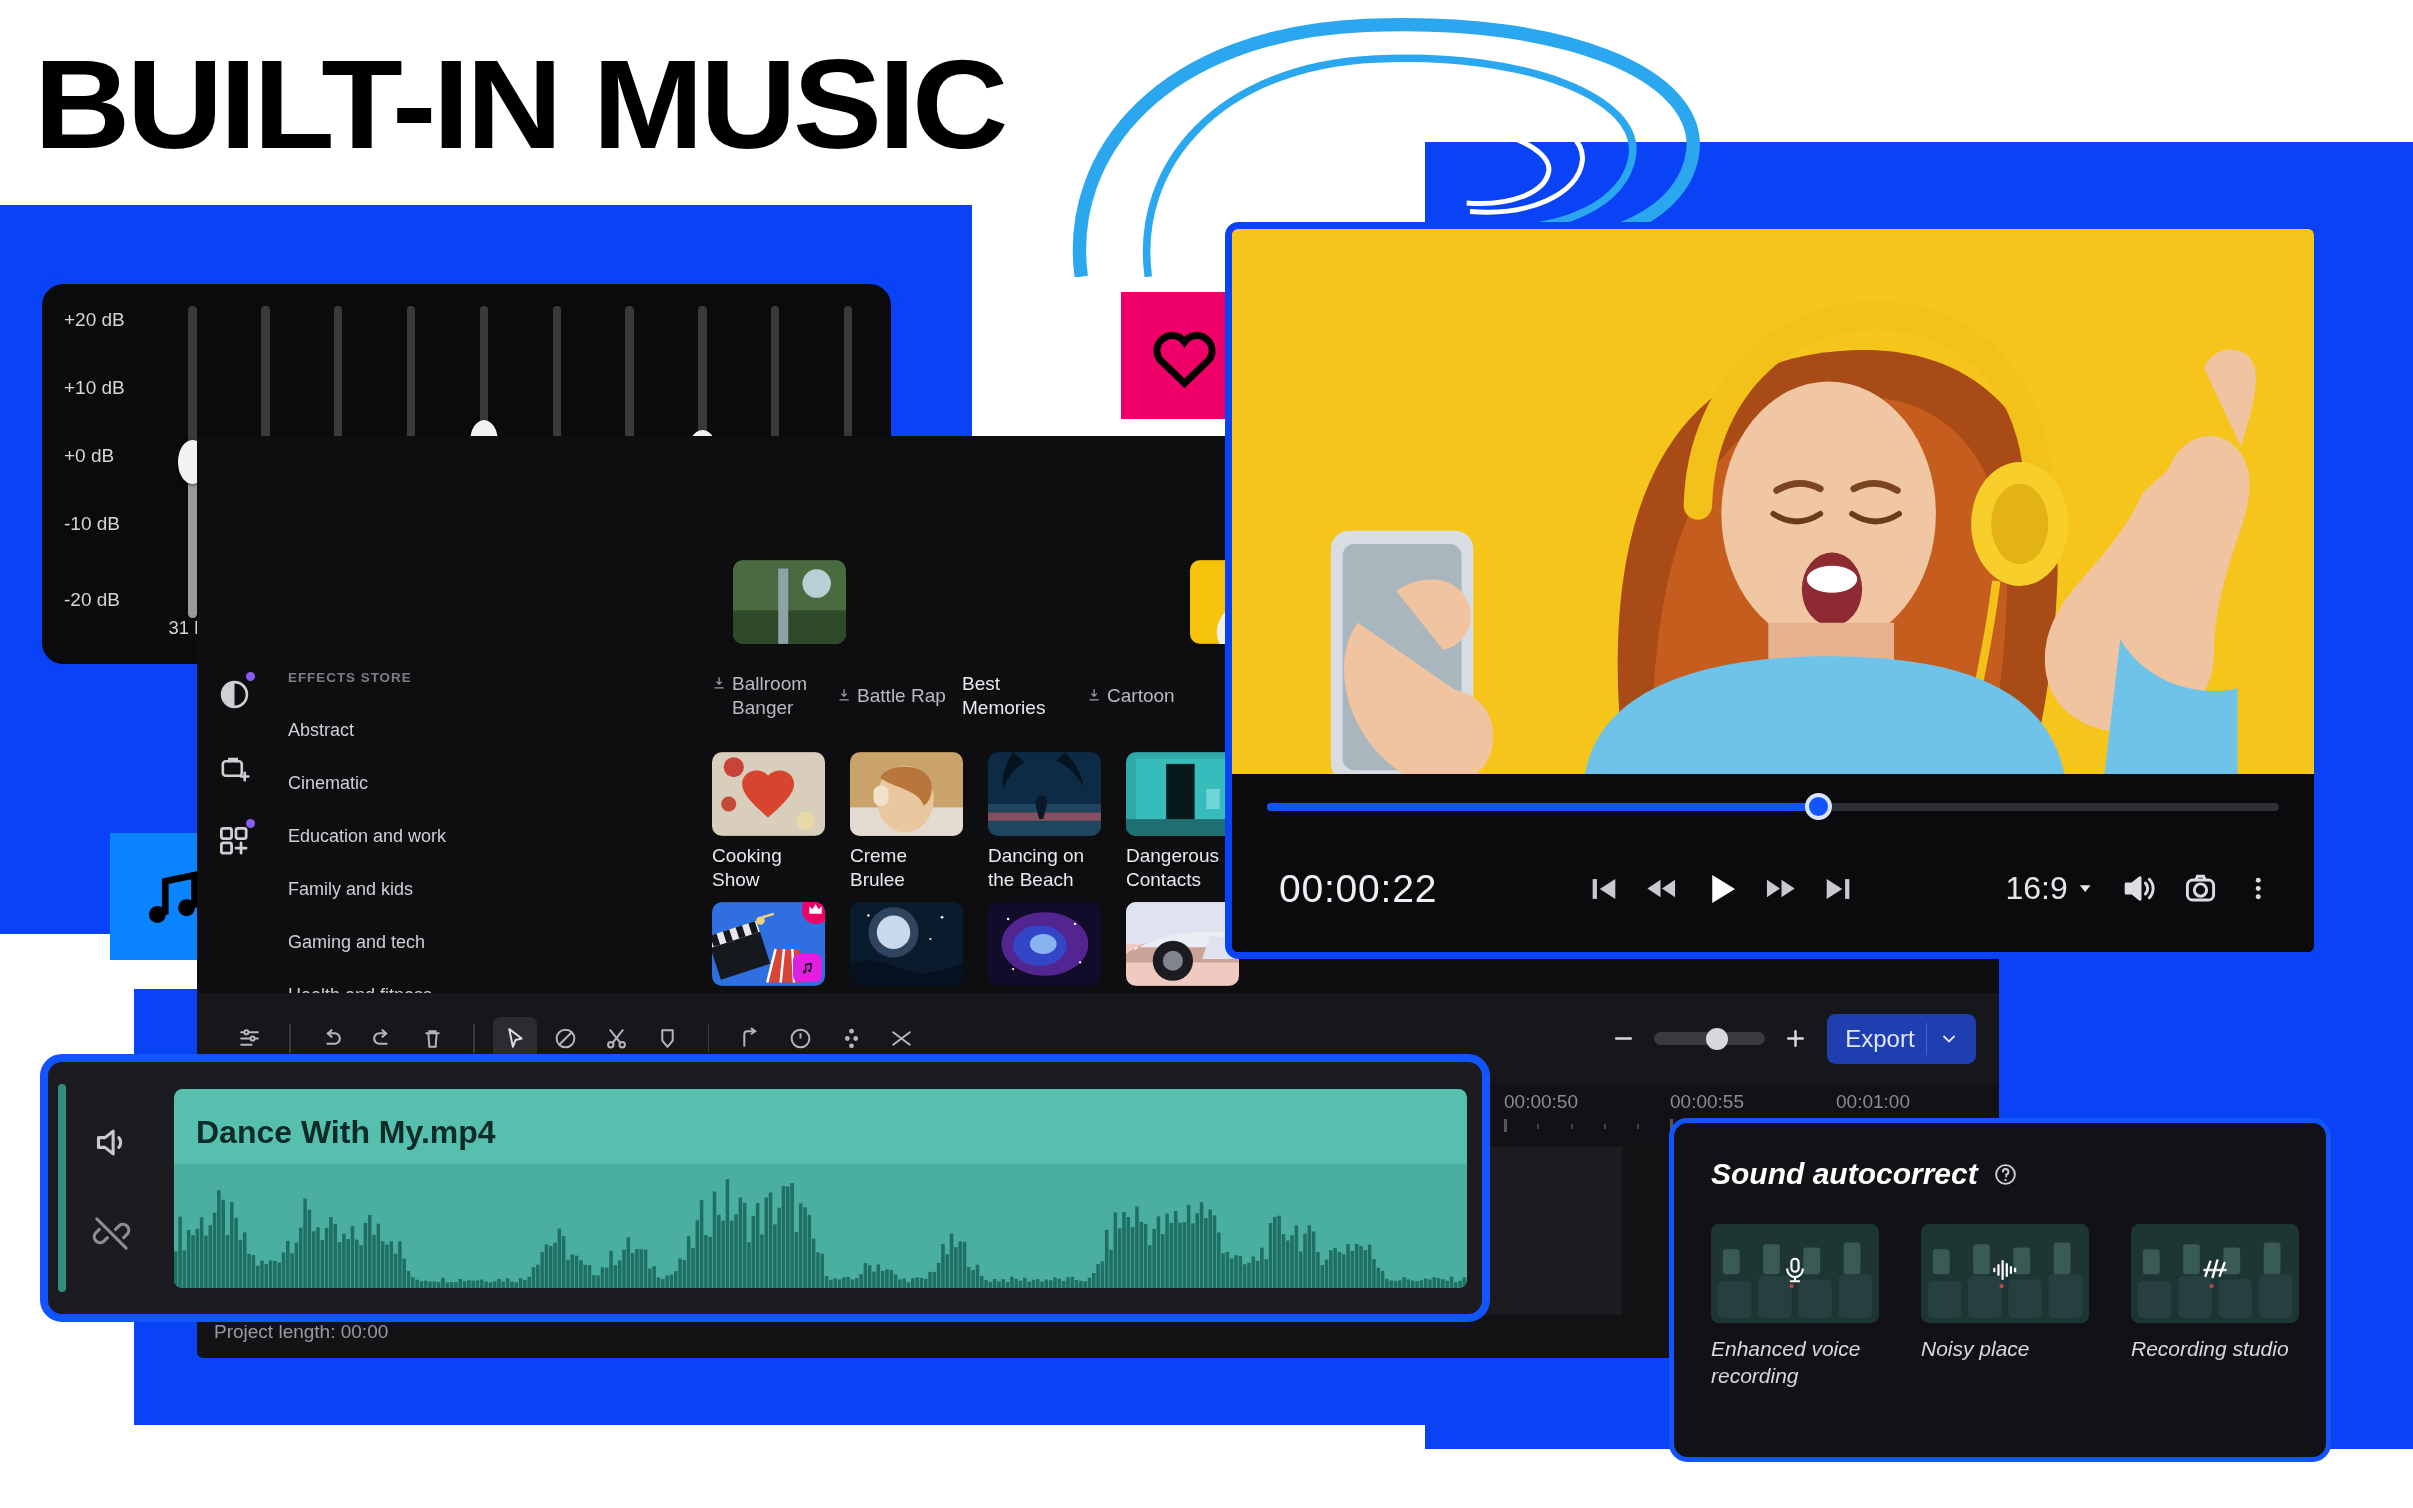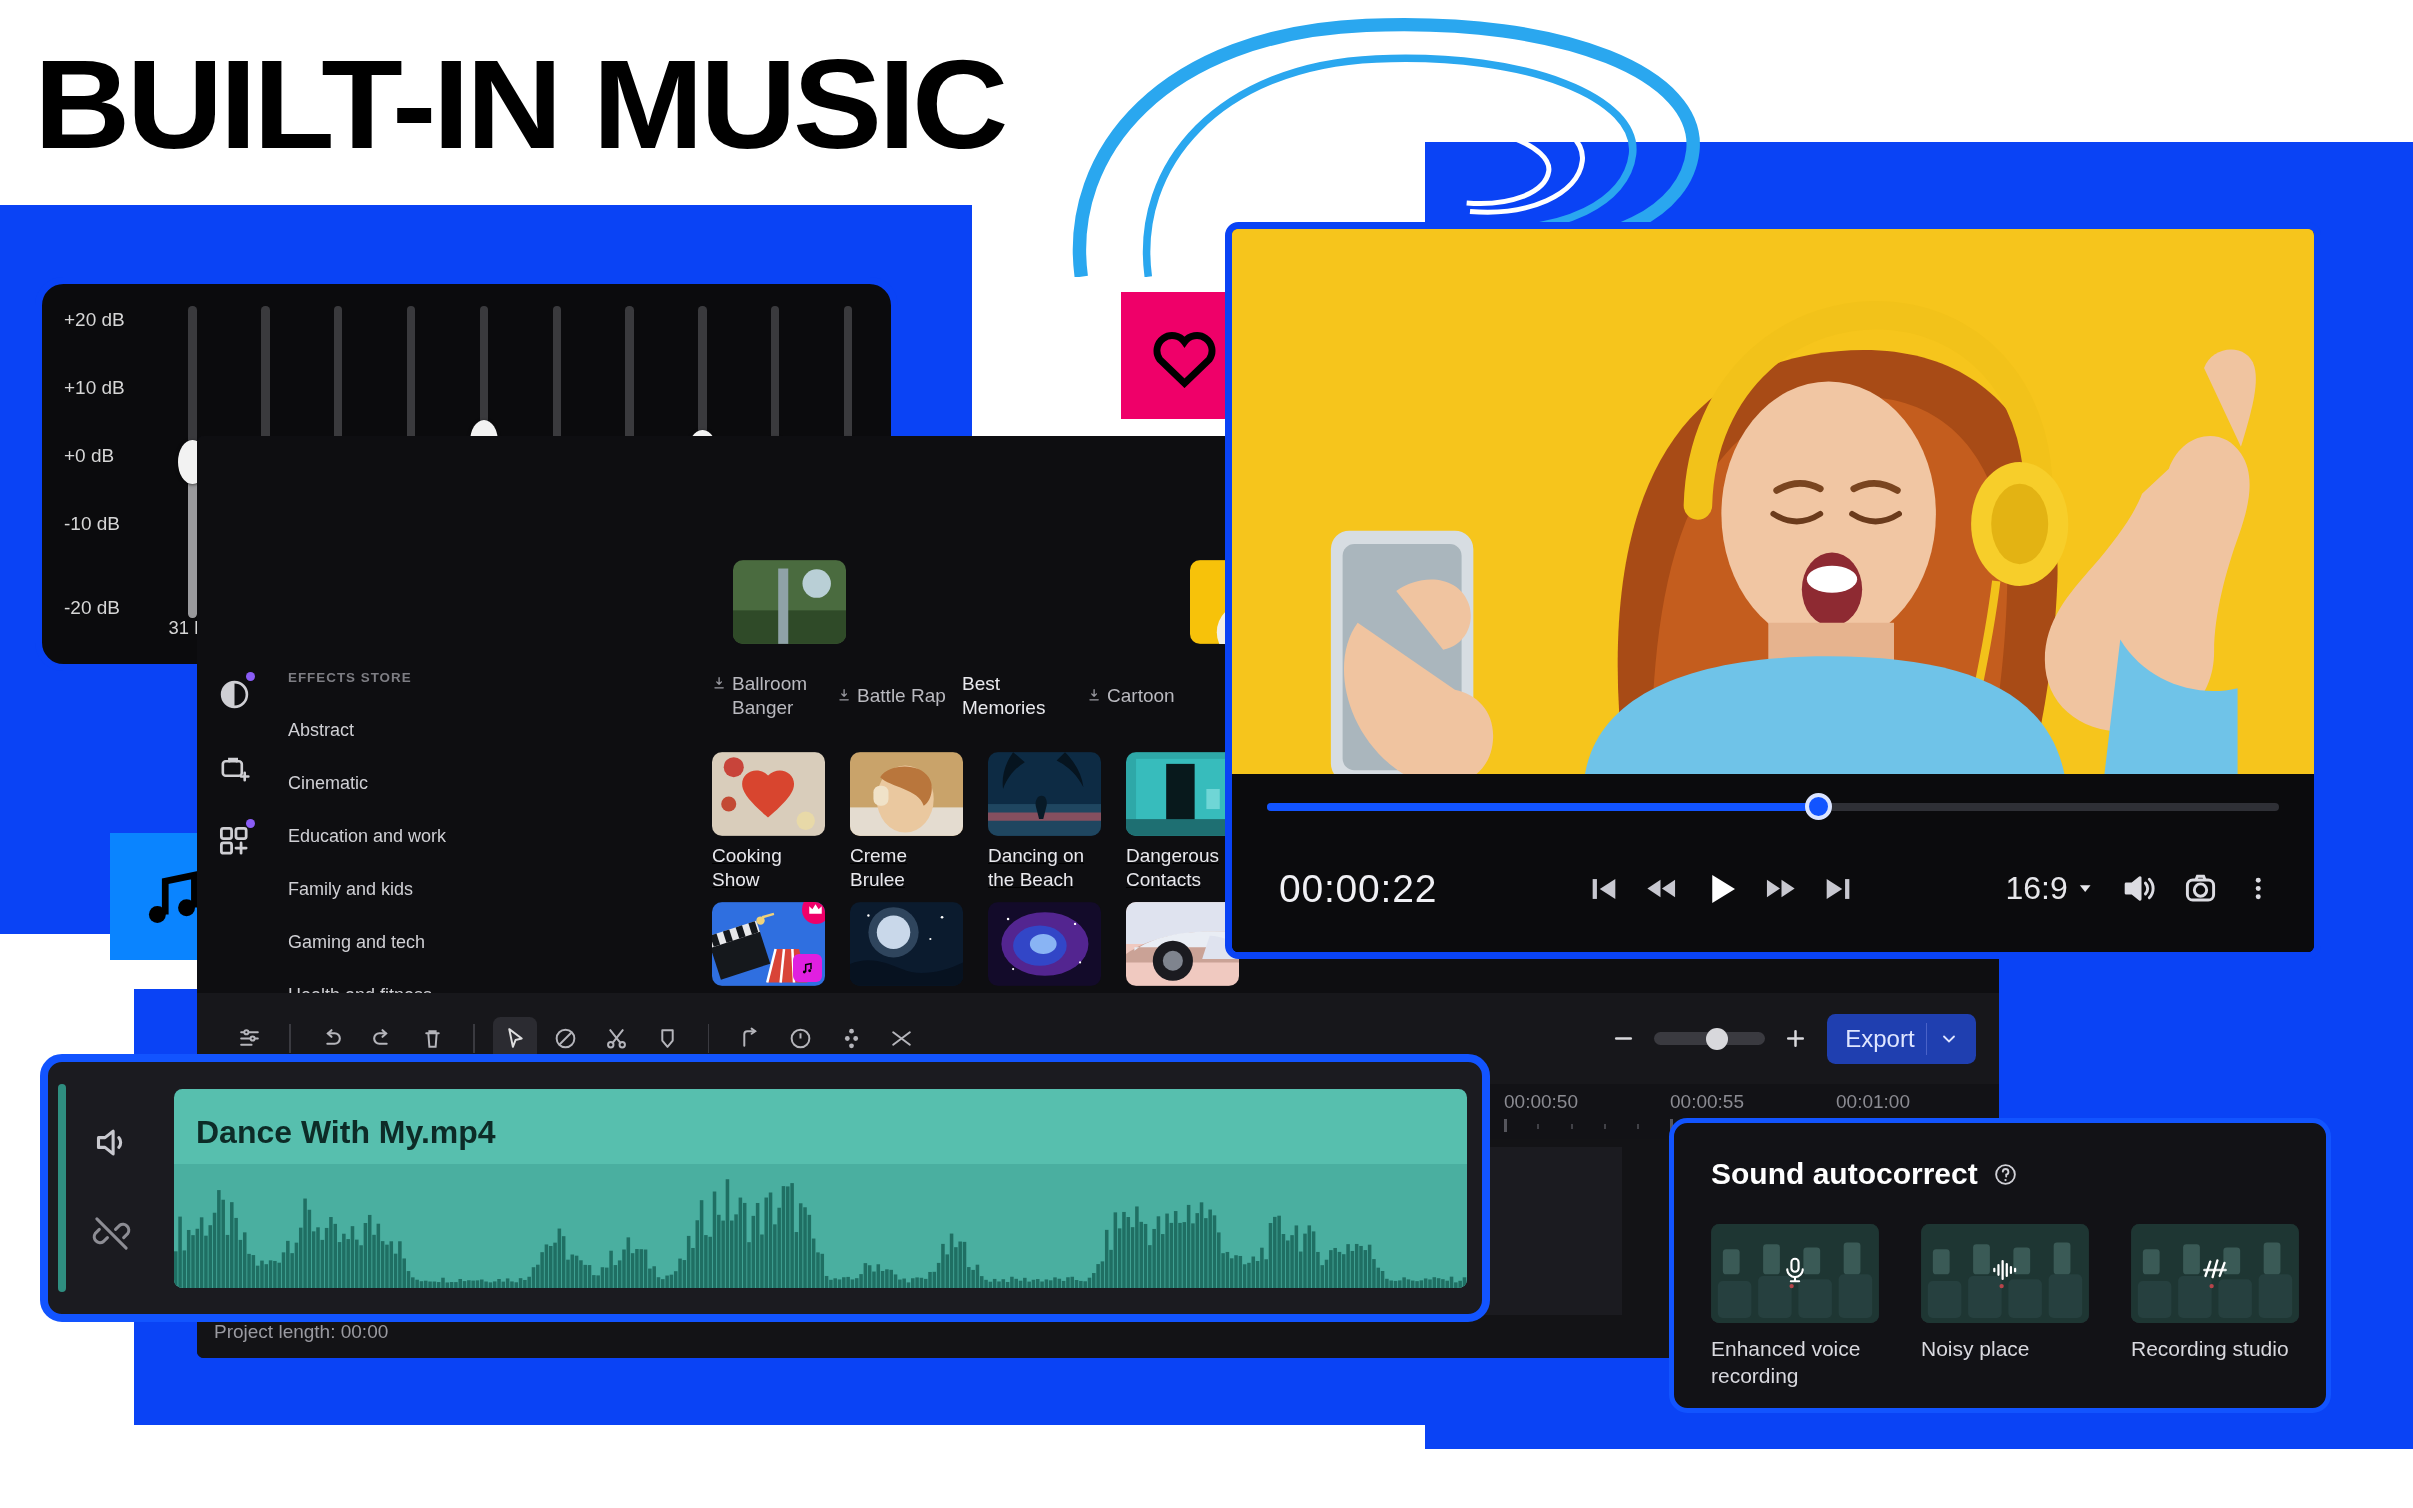--- a/index.html
+++ b/index.html
@@ -226,22 +226,22 @@
     background:#57bfae; border-radius:8.4px; overflow:hidden;
   }
   .clip-title {
     position:absolute; left:22px; top:25px; color:#0d2b27;
     font-size:32px; font-weight:700;
   }
   .wave { position:absolute; left:0; bottom:0; width:100%; height:124px; }
 
   
   .sac {
-    position:absolute; left:1669px; top:1118px; width:662px; height:295px;
-    background:#121216; border:5px solid #1254ff; border-radius:18.4px;
+    position:absolute; left:1669px; top:1118px; width:662px; height:344px;
+    background:#121216; border:5px solid #1254ff; border-radius:18.4px;font-style:italic;
   }
   .sac-head {
     position:absolute; left:37px; top:34px; display:flex; align-items:center; gap:15px;
   }
   .sac-title { color:#fff; font-size:30px; font-weight:700; }
   .sac-cards { position:absolute; left:37px; top:101px; display:flex; gap:42px; }
   .sac-card { width:168px; }
   .sac-thumb {
     width:168px; height:99px; border-radius:8.4px; overflow:hidden; position:relative;
     background:linear-gradient(135deg,#1d2a28 0%, #2c4440 35%, #16211f 70%, #26393a 100%);
@@ -276,21 +276,21 @@
 
   <div class="title">BUILT-IN MUSIC</div>
 
   <div class="eq-wrap">
     <div class="eq-inner">
       <div class="eq-scale">
         <div style="top:0px">+20 dB</div>
         <div style="top:68px">+10 dB</div>
         <div style="top:136px">+0 dB</div>
         <div style="top:204px">-10 dB</div>
-        <div style="top:288px">-20 dB</div>
+        <div style="top:280px">-20 dB</div>
       </div>
       <div class="eq-sliders" id="eq-sliders">
           <div class="eq-col">
             <div class="eq-track" style="background:linear-gradient(to bottom,#3a3a3d 0,#3a3a3d 156px,#9a9a9d 156px,#9a9a9d 100%);"></div>
             <div class="eq-knob" style="top:134px"></div>
           </div>
           <div class="eq-col">
             <div class="eq-track" style="background:linear-gradient(to bottom,#3a3a3d 0,#3a3a3d 173px,#9a9a9d 173px,#9a9a9d 100%);"></div>
             <div class="eq-knob" style="top:151px"></div>
           </div>

